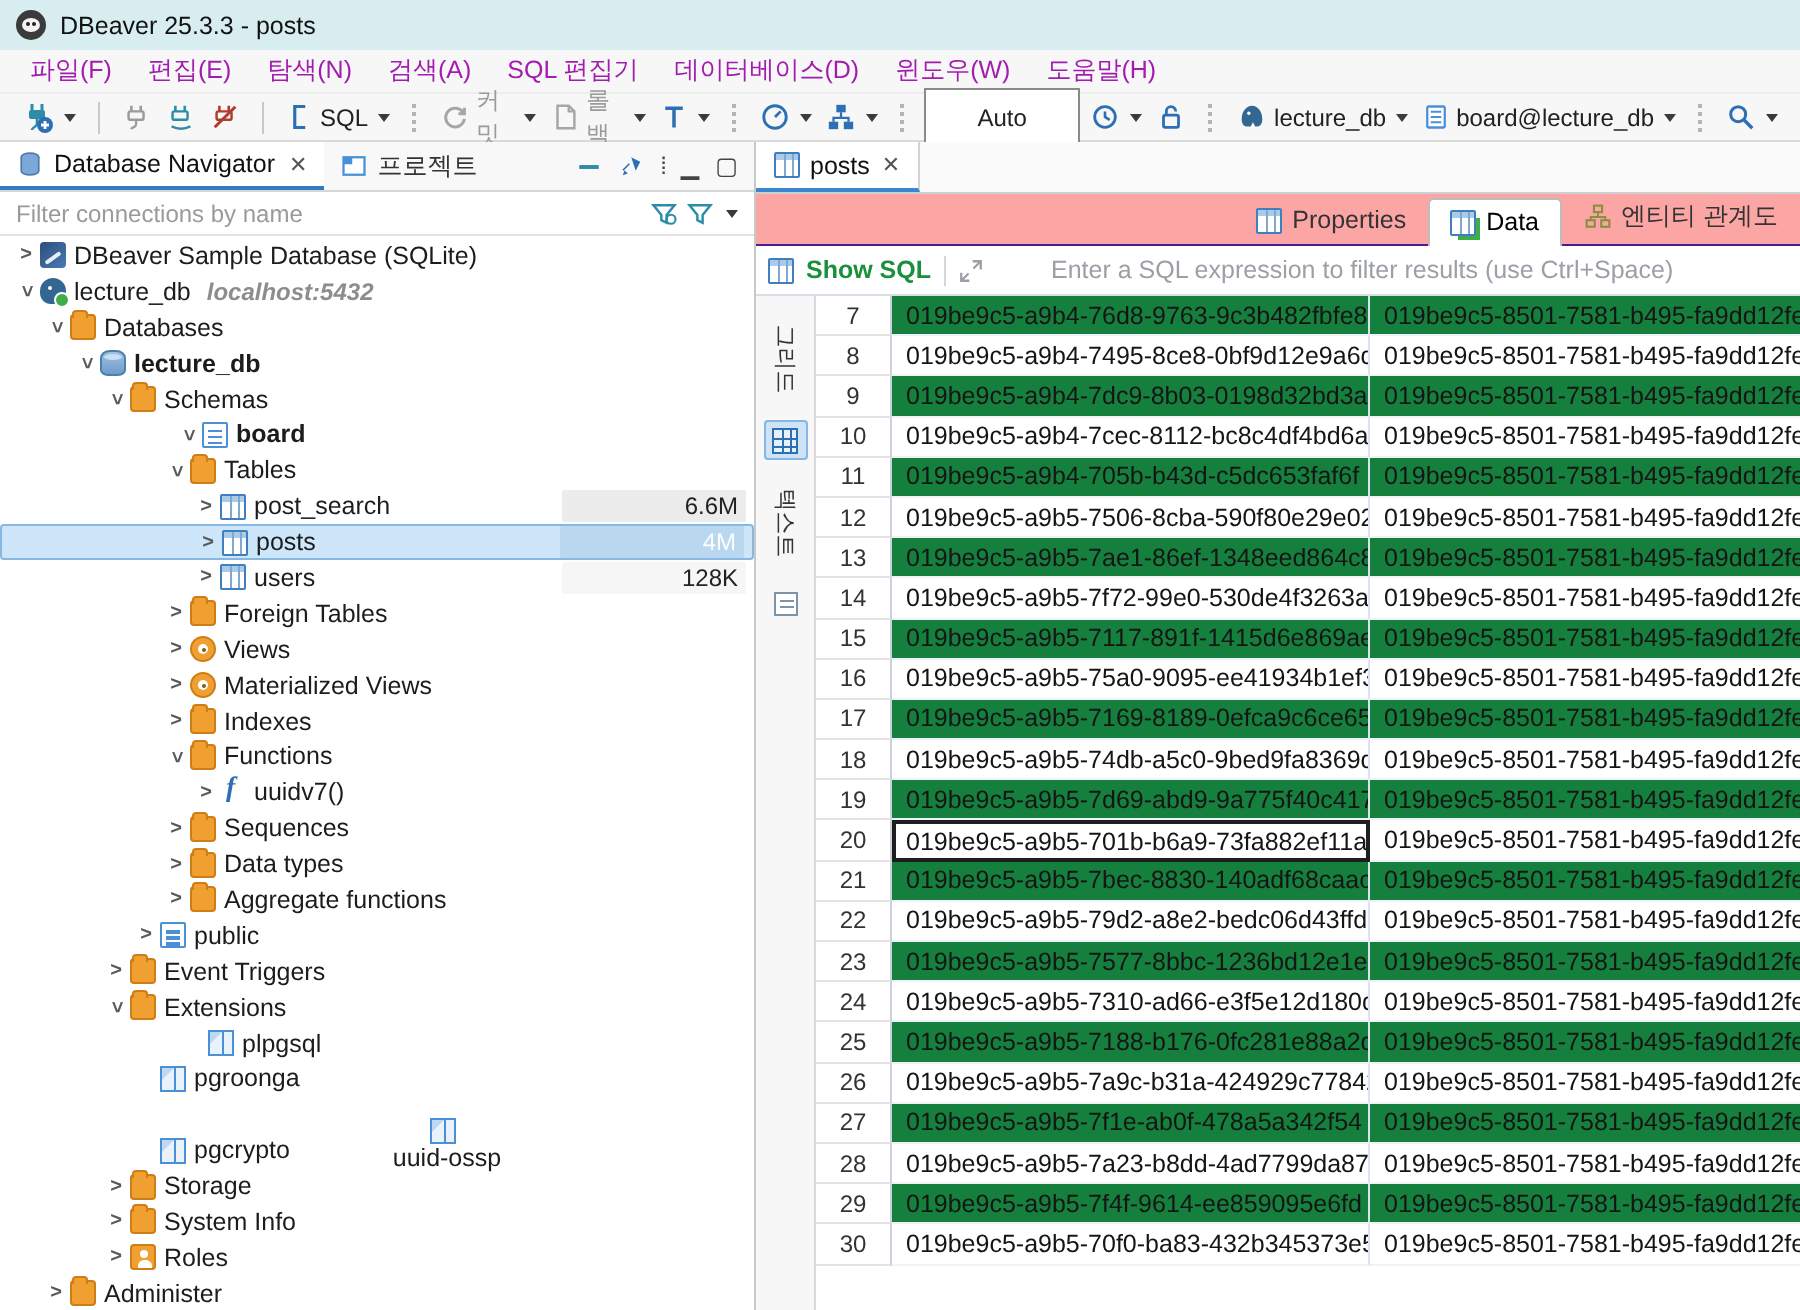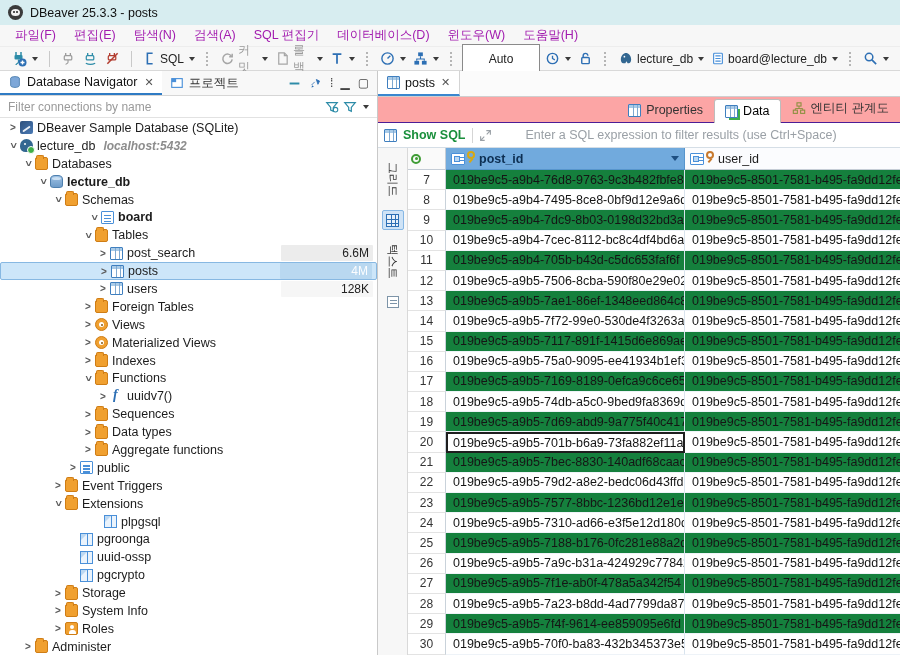--- a/index.html
+++ b/index.html
@@ -473,21 +473,21 @@
           <div class="trow" style="padding-left: 66px; margin-left: 24px;">
     <span class="exp none">&gt;</span>
     <span class="ic ic-pkg"></span>
     <span class="tlab">plpgsql</span>
   </div>
           <div class="trow" style="padding-left: 66px;">
     <span class="exp none">&gt;</span>
     <span class="ic ic-pkg"></span>
     <span class="tlab">pgroonga</span>
   </div>
-          <div class="trow" style="padding-left: 66px;">
+          <div class="trow" style="padding-left: 66px; flex-direction: column;">
     <span class="exp none">&gt;</span>
     <span class="ic ic-pkg"></span>
     <span class="tlab">uuid-ossp</span>
   </div>
           <div class="trow" style="padding-left: 66px;">
     <span class="exp none">&gt;</span>
     <span class="ic ic-pkg"></span>
     <span class="tlab">pgcrypto</span>
   </div>
           <div class="trow" style="padding-left: 51px;">
@@ -560,37 +560,20 @@
             </div>
           <div class="vwrap">
               <span class="vlabel">텍스트</span>
             </div>
           <div class="pbtn">
               <span class="rec-glyph"></span>
             </div>
         </div>
 
         <div class="grid">
-          <div class="ghead">
-            <div class="gut-head">
-                <span class="radio"></span>
-              </div>
-            <div class="colhead col-post selected">
-              <span class="uuid-ic"></span>
-              <span class="key-ic gold"></span>
-              <span>post_id</span>
-              <span class="hcaret"></span>
-            </div>
-            <div class="colhead col-user">
-              <span class="uuid-ic"></span>
-              <span class="key-ic bronze"></span>
-              <span>user_id</span>
-
-            </div>
-          </div>
           <div class="gbody" id="gbody">
               <div class="grow stripe">
     <div class="gut">7</div>
     <div class="cell col-post">019be9c5-a9b4-76d8-9763-9c3b482fbfe8</div>
     <div class="cell col-user">019be9c5-8501-7581-b495-fa9dd12fe1c</div>
   </div>
               <div class="grow">
     <div class="gut">8</div>
     <div class="cell col-post">019be9c5-a9b4-7495-8ce8-0bf9d12e9a6d</div>
     <div class="cell col-user">019be9c5-8501-7581-b495-fa9dd12fe1c</div>

